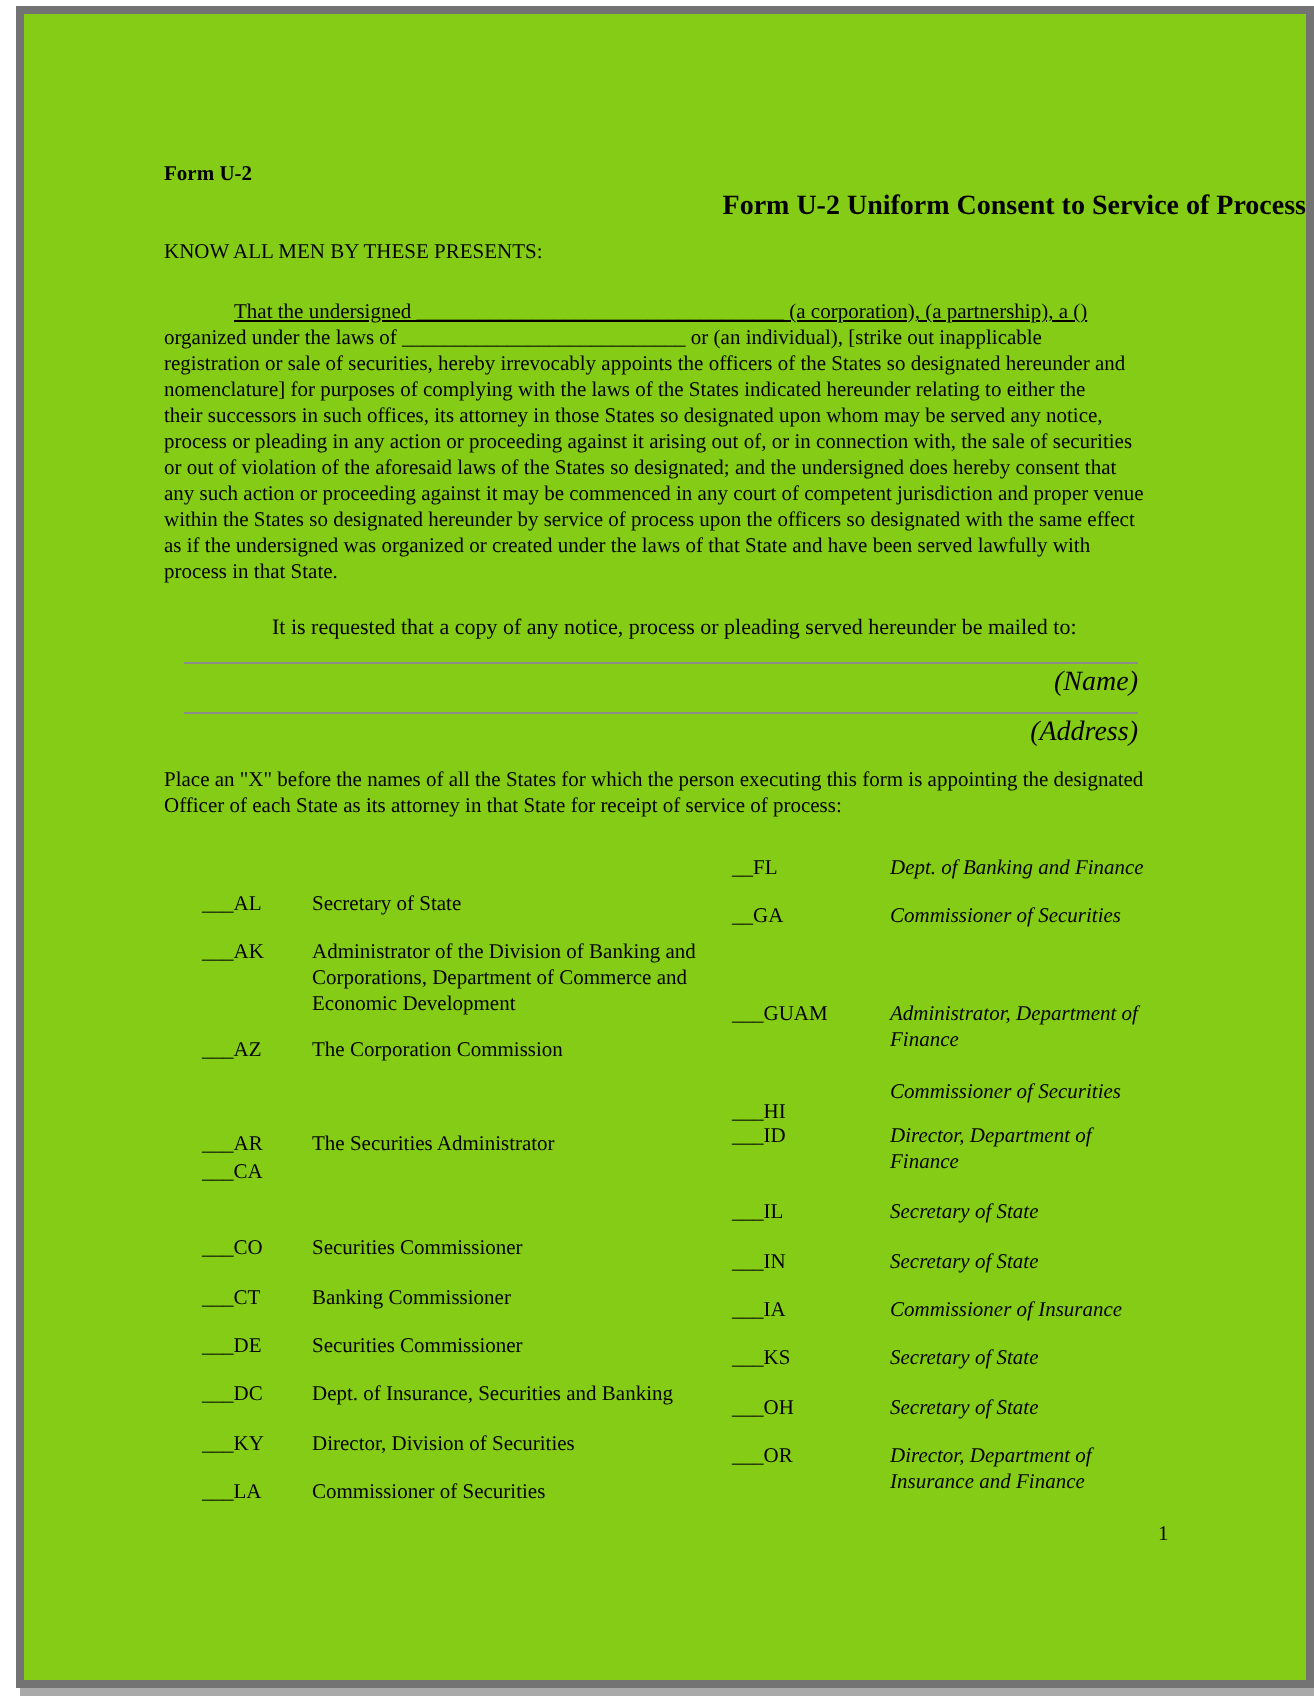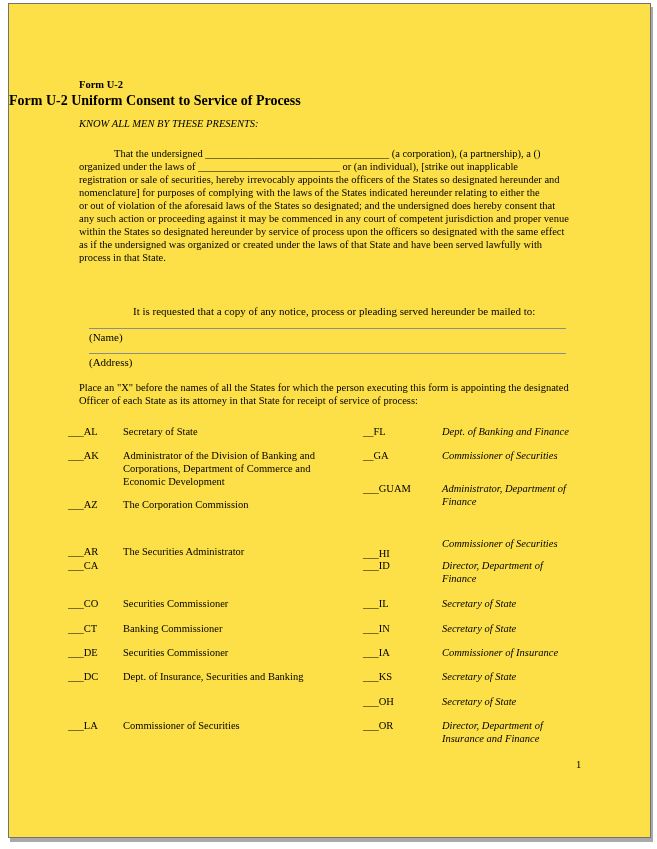--- a/index.html
+++ b/index.html
@@ -3,37 +3,37 @@
 <meta charset="utf-8">
 <style>
   html,body{margin:0;padding:0;}
   body{
     width:657px;height:849px;background:#ffffff;
     font-family:"Liberation Serif","DejaVu Serif",serif;
     color:#000;position:relative;overflow:hidden;
   }
   .page{
     position:absolute;left:8px;top:3px;width:641px;height:833px;
-    background:#fde047;border:1px solid #737373;
+    background:#84cc16;border:4px solid #737373;
     box-shadow:2px 4px 0 #a9a9a9;
   }
   .abs{position:absolute;}
   .form-label{left:70px;top:75px;font-weight:bold;font-size:10.5px;white-space:nowrap;}
-  .doc-title{left:0;top:89px;width:100%;text-align:left;font-weight:bold;font-size:14px;white-space:nowrap;}
-  .salutation{left:70px;top:114px;font-size:10.5px;white-space:nowrap;font-style:italic;}
+  .doc-title{left:0;top:89px;width:100%;text-align:right;font-weight:bold;font-size:14px;white-space:nowrap;}
+  .salutation{left:70px;top:114px;font-size:10.5px;white-space:nowrap;}
   .paragraph{left:70px;top:143px;width:495px;font-size:10.5px;}
   .paragraph .pline{white-space:nowrap;height:13px;line-height:13px;}
-  .paragraph .pline.indent{padding-left:35px;}
+  .paragraph .pline.indent{padding-left:35px;text-decoration:underline;}
   .request-line{left:124px;top:301px;font-size:11px;white-space:nowrap;}
   .fill-line{left:80px;width:477px;height:1px;border-bottom:1px solid #8c8c8c;}
-  .line-label{left:80px;width:477px;text-align:left;font-size:11px;}
+  .line-label{left:80px;width:477px;text-align:right;font-size:14px;font-style:italic;}
   .instruction{left:70px;top:377px;font-size:10.5px;}
   .instruction .iline{white-space:nowrap;height:13px;line-height:13px;}
   .srow{position:absolute;display:flex;align-items:flex-start;font-size:10.5px;line-height:13px;}
-  .srow.leftcol{left:59px;}
+  .srow.leftcol{left:89px;margin-top:18px;}
   .srow.rightcol{left:354px;}
   .leftcol .scode{width:55px;flex:0 0 55px;white-space:nowrap;}
   .rightcol .scode{width:79px;flex:0 0 79px;white-space:nowrap;}
   .leftcol .sdesc{width:250px;white-space:pre-line;}
   .rightcol .sdesc{width:150px;white-space:pre-line;font-style:italic;}
   .srow.hi-row .scode{margin-top:10px;}
   .page-number{left:567px;top:755px;font-size:10.5px;}
 </style>
 </head>
 <body>
@@ -42,20 +42,22 @@
 
   <div class="abs form-label">Form U-2</div>
   <div class="abs doc-title">Form U-2 Uniform Consent to Service of Process</div>
   <div class="abs salutation">KNOW ALL MEN BY THESE PRESENTS:</div>
 
   <div class="abs paragraph">
     <div class="pline indent">That the undersigned ___________________________________ (a corporation), (a partnership), a ()</div>
     <div class="pline">organized under the laws of ___________________________ or (an individual), [strike out inapplicable</div>
     <div class="pline">registration or sale of securities, hereby irrevocably appoints the officers of the States so designated hereunder and</div>
     <div class="pline">nomenclature] for purposes of complying with the laws of the States indicated hereunder relating to either the</div>
+    <div class="pline">their successors in such offices, its attorney in those States so designated upon whom may be served any notice,</div>
+    <div class="pline">process or pleading in any action or proceeding against it arising out of, or in connection with, the sale of securities</div>
     <div class="pline">or out of violation of the aforesaid laws of the States so designated; and the undersigned does hereby consent that</div>
     <div class="pline">any such action or proceeding against it may be commenced in any court of competent jurisdiction and proper venue</div>
     <div class="pline">within the States so designated hereunder by service of process upon the officers so designated with the same effect</div>
     <div class="pline">as if the undersigned was organized or created under the laws of that State and have been served lawfully with</div>
     <div class="pline">process in that State.</div>
   </div>
 
   <div class="abs request-line">It is requested that a copy of any notice, process or pleading served hereunder be mailed to:</div>
 
   <div class="abs fill-line" style="top:323px"></div>
@@ -99,34 +101,38 @@
     <span class="sdesc">Banking Commissioner</span>
   </div>
   <div class="srow leftcol" style="top:642px">
     <span class="scode"><span>___</span><span>DE</span></span>
     <span class="sdesc">Securities Commissioner</span>
   </div>
   <div class="srow leftcol" style="top:666px">
     <span class="scode"><span>___</span><span>DC</span></span>
     <span class="sdesc">Dept. of Insurance, Securities and Banking</span>
   </div>
+  <div class="srow leftcol" style="top:691px">
+    <span class="scode"><span>___</span><span>KY</span></span>
+    <span class="sdesc">Director, Division of Securities</span>
+  </div>
   <div class="srow leftcol" style="top:715px">
     <span class="scode"><span>___</span><span>LA</span></span>
     <span class="sdesc">Commissioner of Securities</span>
   </div>
 
   <div class="srow rightcol" style="top:421px">
     <span class="scode"><span>__</span><span>FL</span></span>
     <span class="sdesc">Dept. of Banking and Finance</span>
   </div>
   <div class="srow rightcol" style="top:445px">
     <span class="scode"><span>__</span><span>GA</span></span>
     <span class="sdesc">Commissioner of Securities</span>
   </div>
-  <div class="srow rightcol" style="top:478px">
+  <div class="srow rightcol" style="top:494px">
     <span class="scode"><span>___</span><span>GUAM</span></span>
     <span class="sdesc">Administrator, Department of
 Finance</span>
   </div>
   <div class="srow rightcol hi-row" style="top:533px">
     <span class="scode"><span>___</span><span>HI</span></span>
     <span class="sdesc">Commissioner of Securities</span>
   </div>
   <div class="srow rightcol" style="top:555px">
     <span class="scode"><span>___</span><span>ID</span></span>

